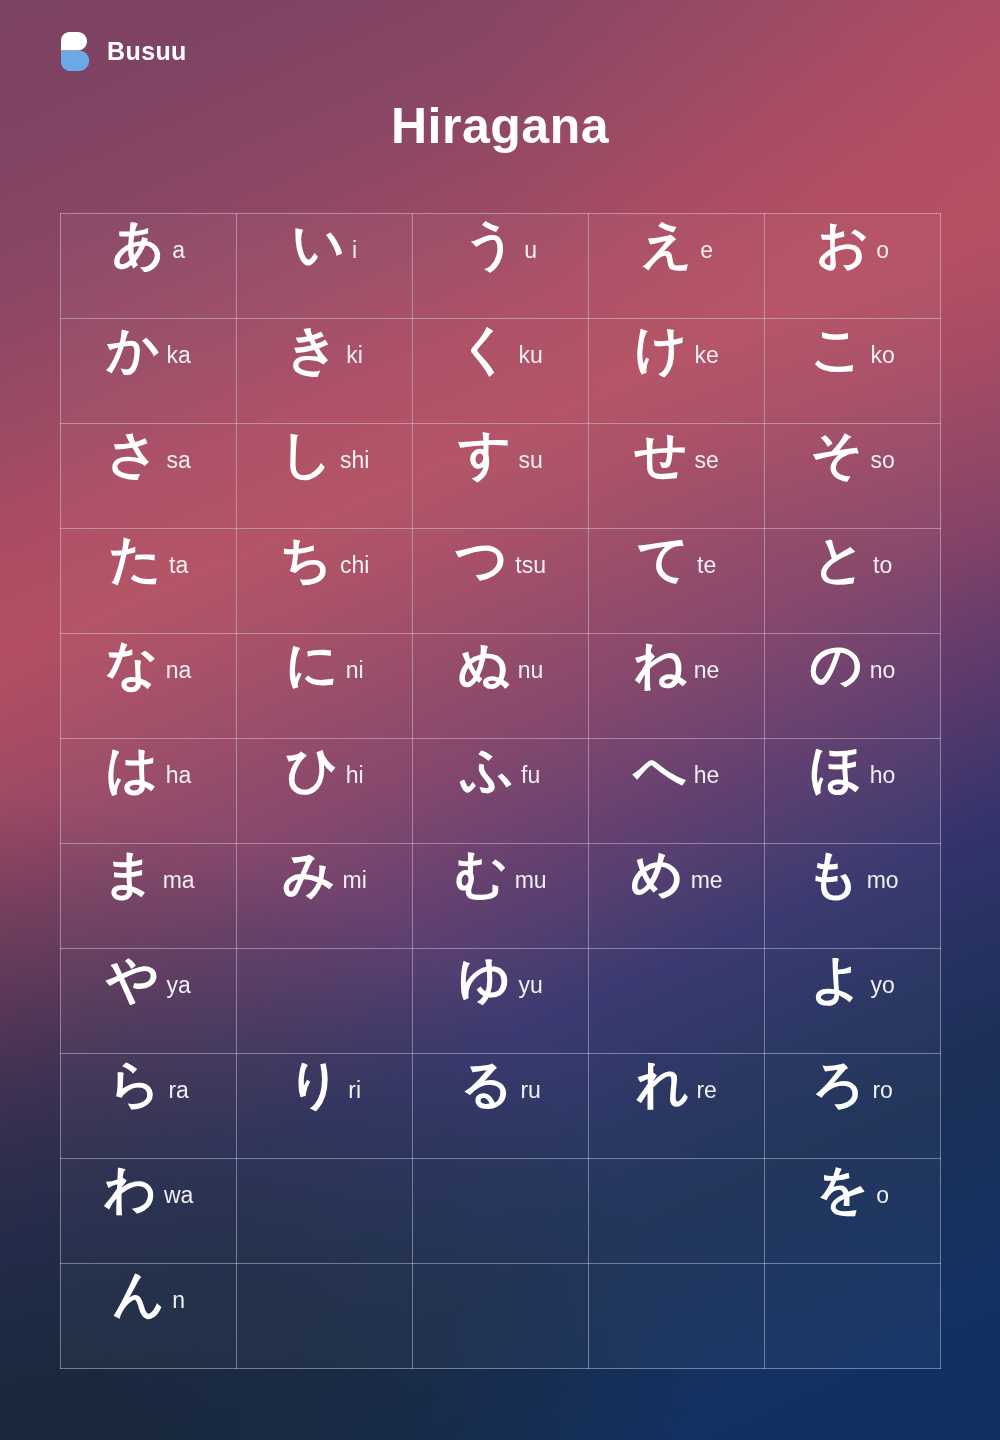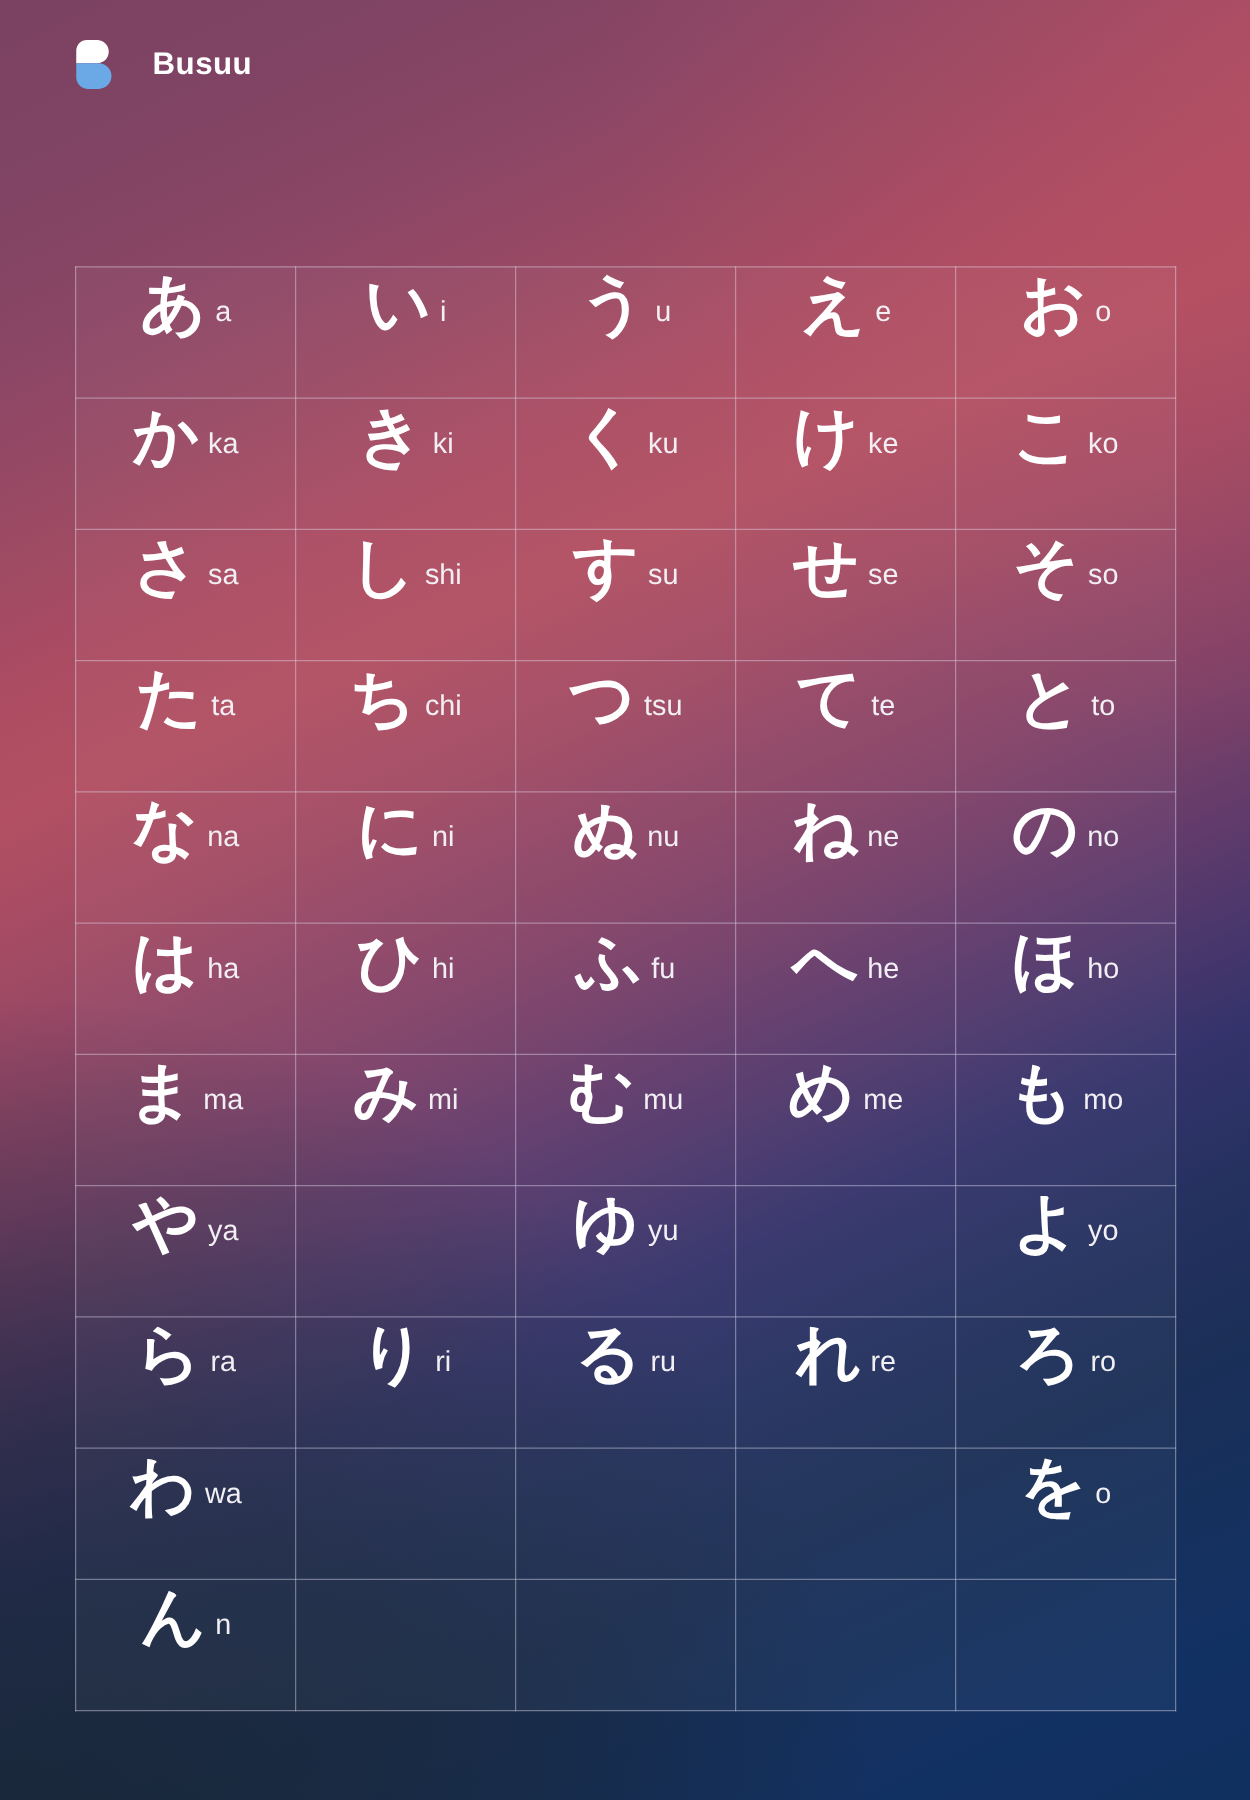--- a/index.html
+++ b/index.html
@@ -53,21 +53,21 @@
     pointer-events: none;
   }
 
   
   .brand {
     position: absolute;
     left: 58px;
     top: 30px;
     display: flex;
     align-items: center;
-    gap: 28px;
+    gap: 13px;
     z-index: 4;
     text-align: center;
   }
   .brand-mark {
     width: 36px;
     height: 42px;
     position: relative;
     display: block;
   }
   .brand-name {
@@ -147,20 +147,21 @@
   <div class="brand">
     <span class="brand-mark">
       <svg width="36" height="42" viewBox="0 0 36 42" xmlns="http://www.w3.org/2000/svg" aria-hidden="true">
         <path d="M3 10.5C3 5.8 6.8 2 11.5 2h8.2c5.1 0 9.3 4.2 9.3 9.3 0 5.1-4.2 9.2-9.3 9.2H3V10.5Z" fill="#ffffff"></path>
         <path d="M3 20.5h17.9c5.7 0 10.3 4.6 10.3 10.3S26.6 41.1 20.9 41.1h-8.5C7.2 41.1 3 36.9 3 31.7V20.5Z" fill="#6aa9e6"></path>
       </svg>
     </span>
     <span class="brand-name">Busuu</span>
   </div>
 
+  <div class="poster-title">Hiragana</div>
 
   <table class="kana-table">
     <tbody>
         <tr>
           <td>
             <div class="cell-inner">
               <span class="kana">あ</span>
               <span class="romaji">a</span>
             </div>
           </td>

